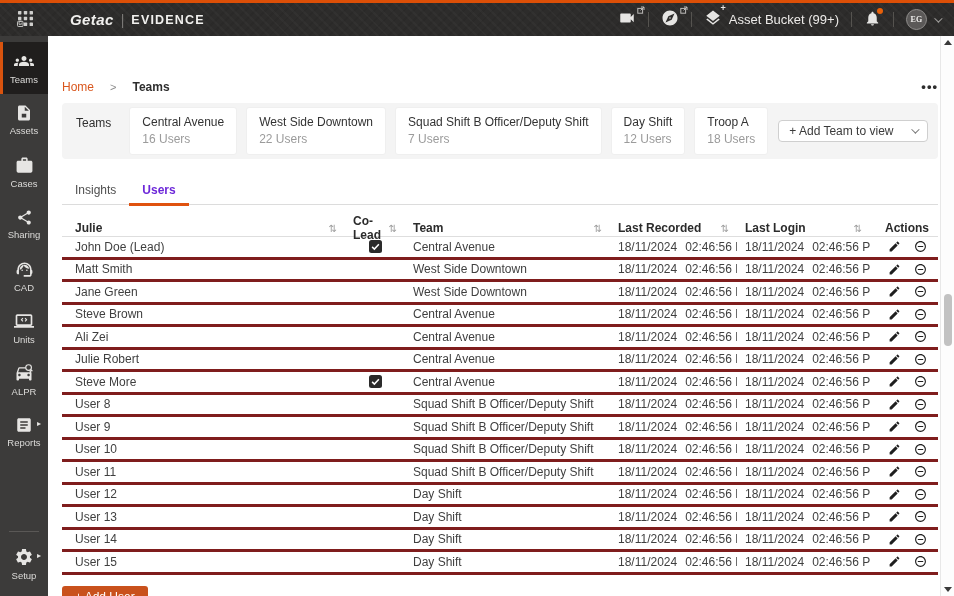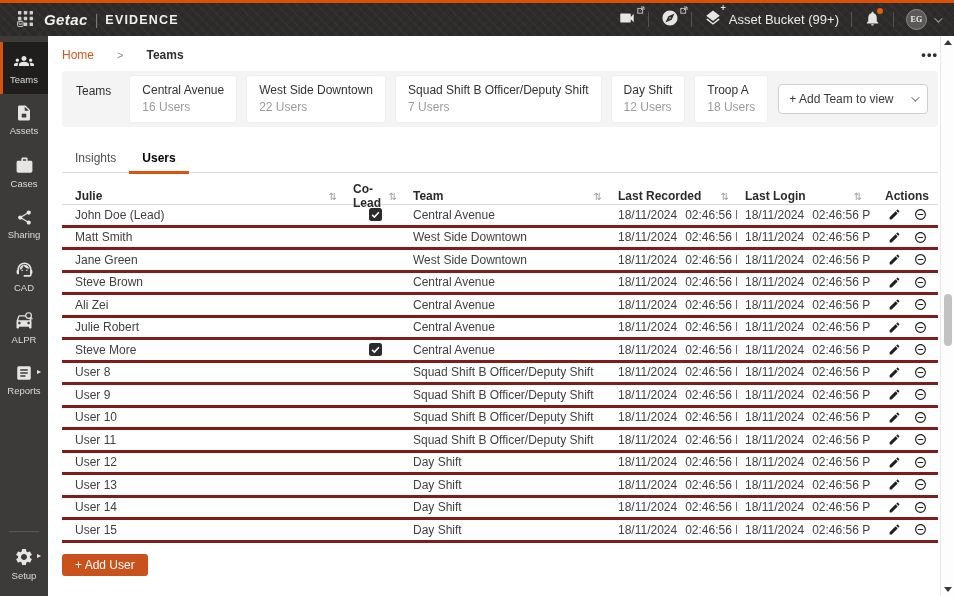--- a/index.html
+++ b/index.html
@@ -9,21 +9,21 @@
   
   .topbar{
     position:absolute; top:0; left:0; width:954px; height:36px;
     background:#2d2c2b;
     background-image:repeating-linear-gradient(45deg, rgba(255,255,255,.025) 0 2px, transparent 2px 7px),
                      repeating-linear-gradient(-45deg, rgba(0,0,0,.06) 0 2px, transparent 2px 7px);
     border-top:3px solid #DC4F07;
     display:flex; align-items:center; z-index:10;
   }
   .applaunch{ width:30px; height:26px; margin-left:10px; background:none; border:none; display:flex; align-items:center; justify-content:center; cursor:pointer;}
-  .brand{ display:flex; align-items:center; margin-left:4px; gap:7px; }
+  .brand{ display:flex; align-items:center; margin-left:30px; gap:7px; }
   .brand .getac{ font-style:italic; font-weight:bold; font-size:15px; color:#f1f0ee; letter-spacing:.4px; }
   .brand .bar{ color:#7a7876; font-weight:100; font-size:14px; }
   .brand .evidence{ font-size:12.5px; font-weight:bold; color:#f1f0ee; letter-spacing:1.2px; }
   .top-right{ margin-left:auto; display:flex; align-items:center; gap:12px; padding-right:14px; }
   .tb-btn{ background:none; border:none; cursor:pointer; position:relative; display:flex; align-items:center; gap:7px; color:#e6e5e3; }
   .tb-sep{ width:1px; height:15px; background:#55534f; }
   .ext-badge{ position:absolute; top:-7px; right:-9px; }
   .ab-label{ font-size:13px; color:#eceae8; }
   .layers-wrap{ position:relative; }
   .layers-plus{ position:absolute; top:-6px; right:-4px; font-size:9px; font-weight:bold; color:#e6e5e3; }
@@ -38,38 +38,38 @@
   .side-item .lbl{ font-size:9.5px; color:#dcdbd9; }
   .side-item svg{ display:block; }
   .side-item.active{ background:#201e1d; border-left:3px solid #D9530E; }
   .flyout{ position:absolute; right:4px; top:13px; font-size:8px; color:#e6e5e3; }
   .side-spacer{ flex:1; }
   .side-divider{ width:30px; border-top:1px solid #5a5856; margin:6px auto 6px auto; }
 
   
   .main{ position:absolute; top:36px; left:48px; width:892px; bottom:0; background:#fff; padding:7px 2px 0 14px; }
 
-  .crumbs{ height:24px; display:flex; align-items:center; gap:23px; font-size:12px; width:876px; }
+  .crumbs{ height:24px; display:flex; align-items:center; gap:16px; font-size:12px; width:876px;margin-top:32px; }
   .crumb-home{ color:#D9571E; cursor:pointer; }
   .crumb-sep{ color:#8b8b8b; font-size:11px; }
   .crumb-cur{ color:#2e2e2e; font-weight:bold; }
   .more-dots{ margin-left:auto; background:none; border:none; cursor:pointer; font-size:13px; font-weight:bold; color:#2e2e2e; letter-spacing:1px; line-height:10px; }
 
   .teams-band{ margin-top:4px; width:876px; height:56px; background:#f4f4f4; border-radius:4px; display:flex; align-items:center; padding:0 10px 0 14px; gap:10px; }
   .teams-band .band-label{ font-size:12px; color:#2f2f2f; align-self:flex-start; margin-top:13px; margin-right:8px; }
   .team-cards{ display:flex; gap:9px; align-items:center; }
   .team-card{ background:#fff; border:1px solid #efefef; border-radius:3px; padding:6px 12px 7px 12px; cursor:pointer; white-space:nowrap; }
   .team-card .tc-name{ font-size:12px; color:#333; line-height:1.4; }
   .team-card .tc-users{ font-size:12px; color:#9b9b9b; line-height:1.4; }
-  .add-team-select{ margin-left:auto; width:212px; height:30px; background:#fff; border:1px solid #cfcfcf; border-radius:4px; display:flex; align-items:center; padding:0 10px; font-size:12px; color:#3a3a3a; cursor:pointer; }
+  .add-team-select{ margin-left:auto; width:212px; height:22px; background:#fff; border:1px solid #cfcfcf; border-radius:4px; display:flex; align-items:center; padding:0 10px; font-size:12px; color:#3a3a3a; cursor:pointer; }
   .add-team-select .sel-chev{ margin-left:auto; width:6px; height:6px; border-right:1.5px solid #777; border-bottom:1.5px solid #777; transform:rotate(45deg) translateY(-2px); }
 
   .tabs{ margin-top:24px; width:876px; display:flex; border-bottom:1px solid #dcdcdc; }
   .tab{ padding:0 13px 6px 13px; font-size:12px; color:#4f4f4f; cursor:pointer; border-bottom:3px solid transparent; margin-bottom:-2px; }
-  .tab.active{ color:#000000; font-weight:bold; border-bottom:3px solid #E0520F; }
+  .tab.active{ color:#6d28d9; font-weight:bold; border-bottom:3px solid #E0520F; }
 
   .utable{ width:876px; margin-top:9px; }
   .thead, .trow{ display:grid; grid-template-columns:283px 60px 205px 127px 133px 68px; align-items:center; }
   .thead{ height:23px; border-bottom:1px solid #dedede; }
   .th{ font-size:12px; font-weight:bold; color:#2b2b2b; display:flex; align-items:center; justify-content:space-between; padding:0 8px 0 8px; cursor:pointer; }
   .th.first{ padding-left:13px; }
   .th .sort{ font-size:10px; color:#9b9b9b; font-weight:normal; }
   .th.no-sort{ justify-content:flex-start; padding-left:15px; cursor:default; }
   .trow{ height:22.5px; border-bottom:3px solid #7f1d1d; cursor:pointer; }
   .td{ font-size:12px; color:#3f3f3f; padding-left:8px; white-space:nowrap; overflow:hidden; }
@@ -207,20 +207,29 @@
     </span>
     <span class="lbl">Sharing</span>
   </div>
   <div class="side-item">
     <span>
       <svg width="19" height="19" viewBox="0 0 24 24" fill="#e6e5e3">
           <path d="M21 12.22C21 6.73 16.74 3 12 3c-4.69 0-9 3.65-9 9.28-.6.34-1 .98-1 1.72v2c0 1.1.9 2 2 2h1v-6.1c0-3.87 3.13-7 7-7s7 3.13 7 7V19h-8v2h8c1.1 0 2-.9 2-2v-1.22c.59-.31 1-.92 1-1.64v-2.3c0-.7-.41-1.31-1-1.62zM9 14c.55 0 1-.45 1-1s-.45-1-1-1-1 .45-1 1 .45 1 1 1zm6 0c.55 0 1-.45 1-1s-.45-1-1-1-1 .45-1 1 .45 1 1 1zm3-2.97C17.52 8.18 15.04 6 12.05 6c-3.03 0-6.29 2.51-6.03 6.45 2.47-1.01 4.33-3.21 4.86-5.89 1.31 2.63 4 4.44 7.12 4.47z"></path>
         </svg>
     </span>
     <span class="lbl">CAD</span>
+  </div>
+  <div class="side-item">
+    <span>
+      <svg width="20" height="20" viewBox="0 0 24 24" fill="#e6e5e3">
+          <path d="M20 18c1.1 0 2-.9 2-2V6c0-1.1-.9-2-2-2H4c-1.1 0-2 .9-2 2v10c0 1.1.9 2 2 2H0v2h24v-2h-4zM4 6h16v10H4V6z"></path>
+          <path d="M10.2 8.2 8 10.5l2.2 2.3 1-.9-1.4-1.4 1.4-1.4-1-.9zm3.6 0-1 .9 1.4 1.4-1.4 1.4 1 .9 2.2-2.3-2.2-2.3z"></path>
+        </svg>
+    </span>
+    <span class="lbl">Units</span>
   </div>
   <div class="side-item">
     <span>
       <svg width="20" height="20" viewBox="0 0 24 24" fill="#e6e5e3">
           <path d="M18.92 6.01C18.72 5.42 18.16 5 17.5 5h-11c-.66 0-1.21.42-1.42 1.01L3 12v8c0 .55.45 1 1 1h1c.55 0 1-.45 1-1v-1h12v1c0 .55.45 1 1 1h1c.55 0 1-.45 1-1v-8l-2.08-5.99zM6.5 16c-.83 0-1.5-.67-1.5-1.5S5.67 13 6.5 13s1.5.67 1.5 1.5S7.33 16 6.5 16zm11 0c-.83 0-1.5-.67-1.5-1.5s.67-1.5 1.5-1.5 1.5.67 1.5 1.5-.67 1.5-1.5 1.5zM5 11l1.5-4.5h11L19 11H5z"></path>
           <circle cx="17.5" cy="5.5" r="3.4" fill="#3c3b3a" stroke="#e6e5e3" stroke-width="1.4"></circle>
           <path d="M19.8 7.8 L22 10" stroke="#e6e5e3" stroke-width="1.6"></path>
         </svg>
     </span>
     <span class="lbl">ALPR</span>

